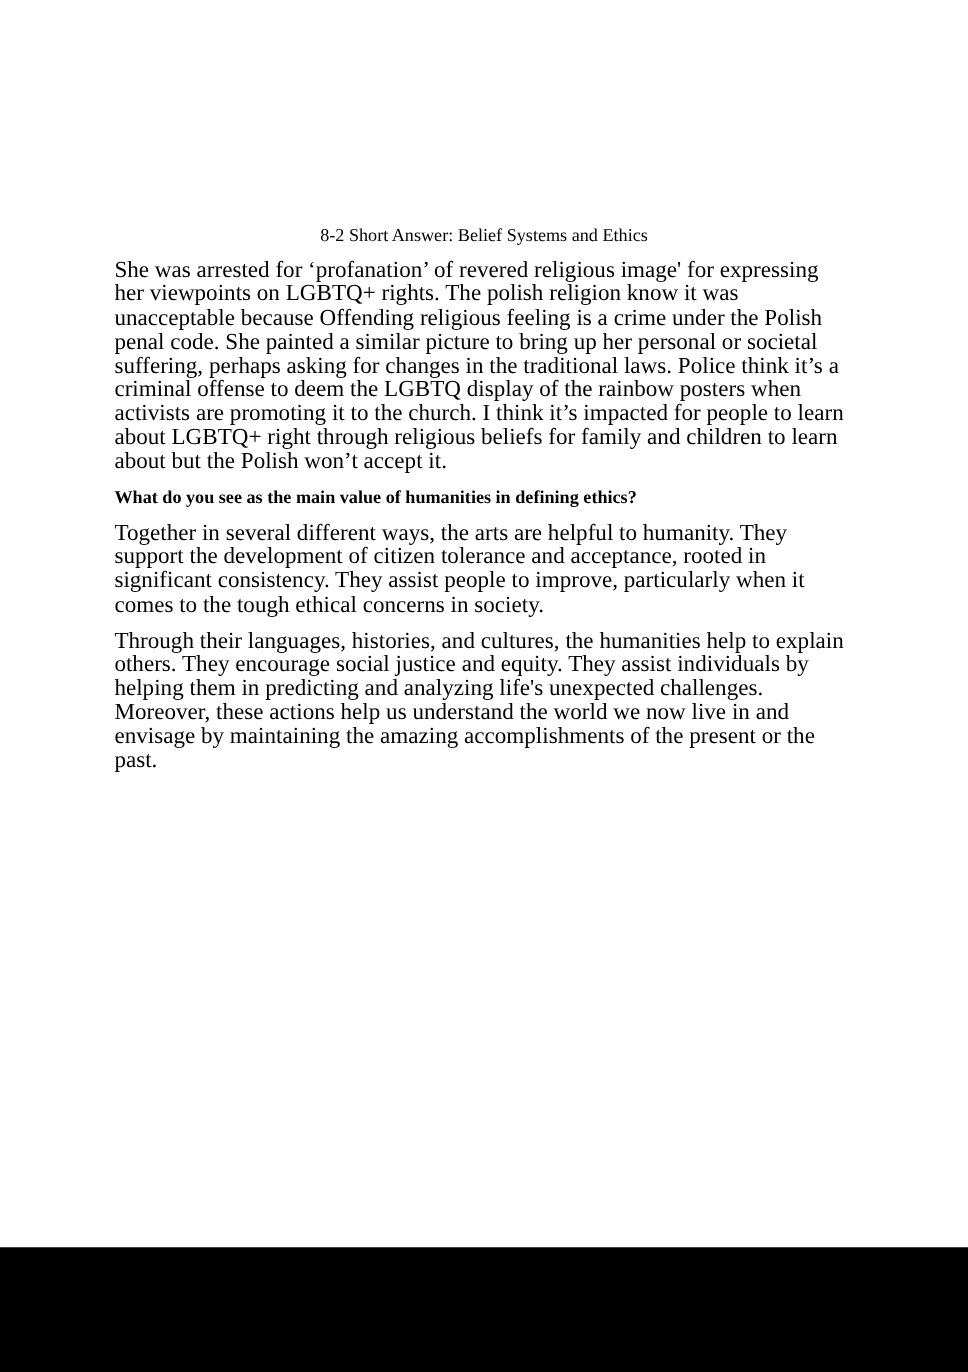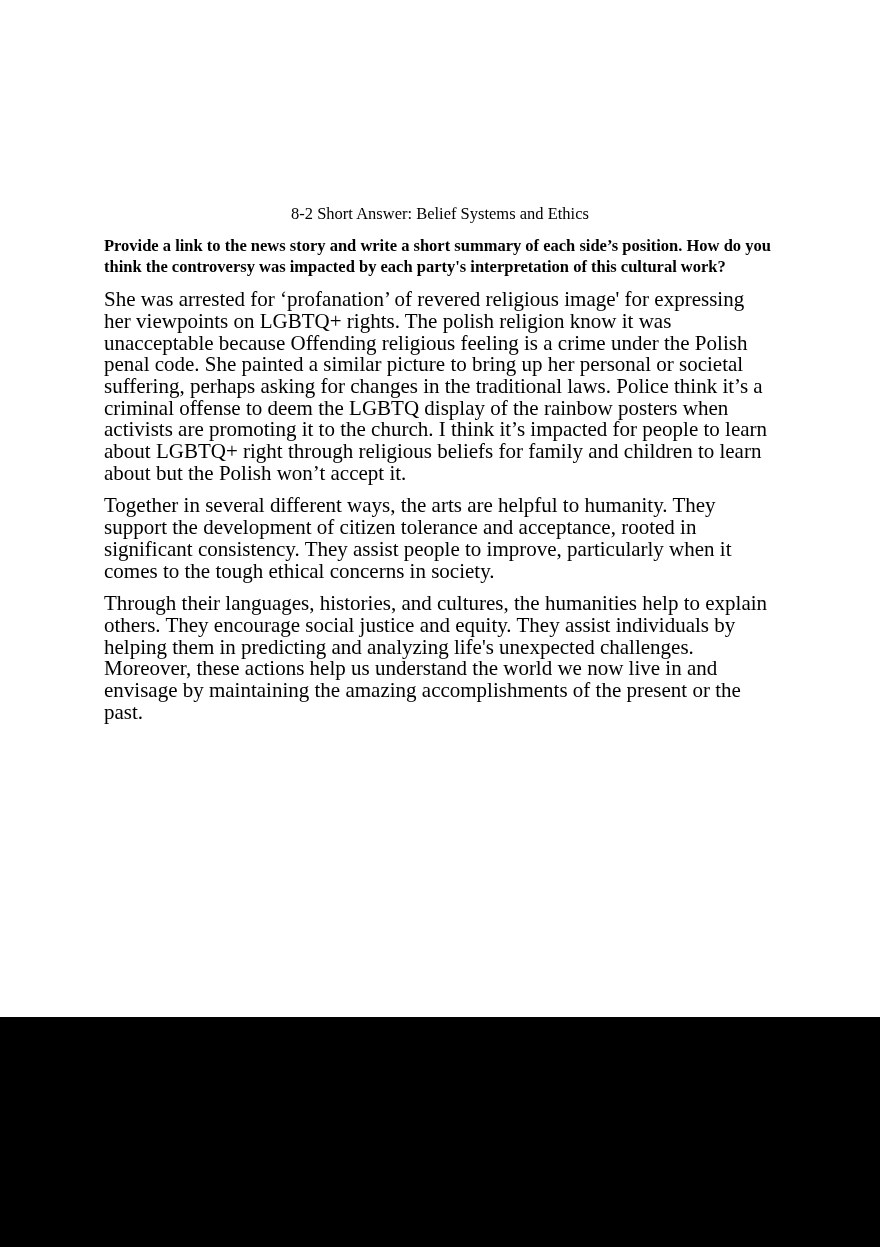--- a/index.html
+++ b/index.html
@@ -3,21 +3,21 @@
 <meta charset="utf-8">
 <style>
   html, body {
     margin: 0;
     padding: 0;
     background: #000000;
   }
   .viewport {
     position: relative;
     width: 880px;
-    height: 1017px;
+    height: 1134px;
     background: #000000;
     overflow: hidden;
     font-family: "Liberation Serif", "DejaVu Serif", serif;
   }
   .page {
     position: absolute;
     top: 0;
     left: 0;
     width: 880px;
     height: 1143px;
@@ -54,22 +54,22 @@
     background: #000000;
   }
 </style>
 </head>
 <body>
 
 <div class="viewport">
   <div class="page">
     <div class="doc-title">8-2 Short Answer: Belief Systems and Ethics</div>
 
-    <p class="question">Provide a link to the news story and write a short summary of each side’s position. How do you think the controversy was impacted by each party's interpretation of this cultural work?</p>
     <p class="answer">She was arrested for ‘profanation’ of revered religious image' for expressing her viewpoints on LGBTQ+ rights. The polish religion know it was unacceptable because Offending religious feeling is a crime under the Polish penal code. She painted a similar picture to bring up her personal or societal suffering, perhaps asking for changes in the traditional laws. Police think it’s a criminal offense to deem the LGBTQ display of the rainbow posters when activists are promoting it to the church. I think it’s impacted for people to learn about LGBTQ+ right through religious beliefs for family and children to learn about but the Polish won’t accept it.</p>
 
+    <p class="question">What do you see as the main value of humanities in defining ethics?</p>
     <p class="answer">Together in several different ways, the arts are helpful to humanity. They support the development of citizen tolerance and acceptance, rooted in significant consistency. They assist people to improve, particularly when it comes to the tough ethical concerns in society.</p>
 
     <p class="answer">Through their languages, histories, and cultures, the humanities help to explain others. They encourage social justice and equity. They assist individuals by helping them in predicting and analyzing life's unexpected challenges. Moreover, these actions help us understand the world we now live in and envisage by maintaining the amazing accomplishments of the present or the past.</p>
   </div>
 
   <div class="letterbox-bottom"></div>
 </div>
 
 </body></html>

